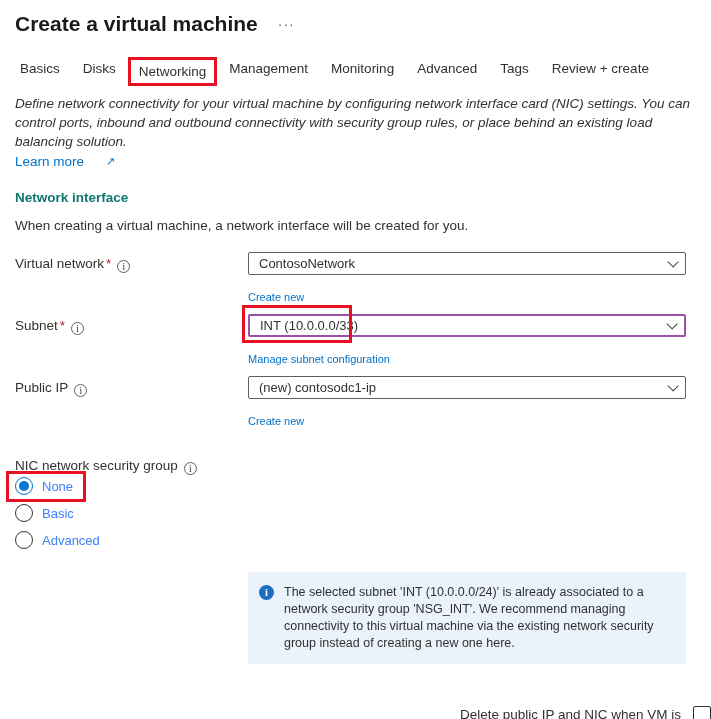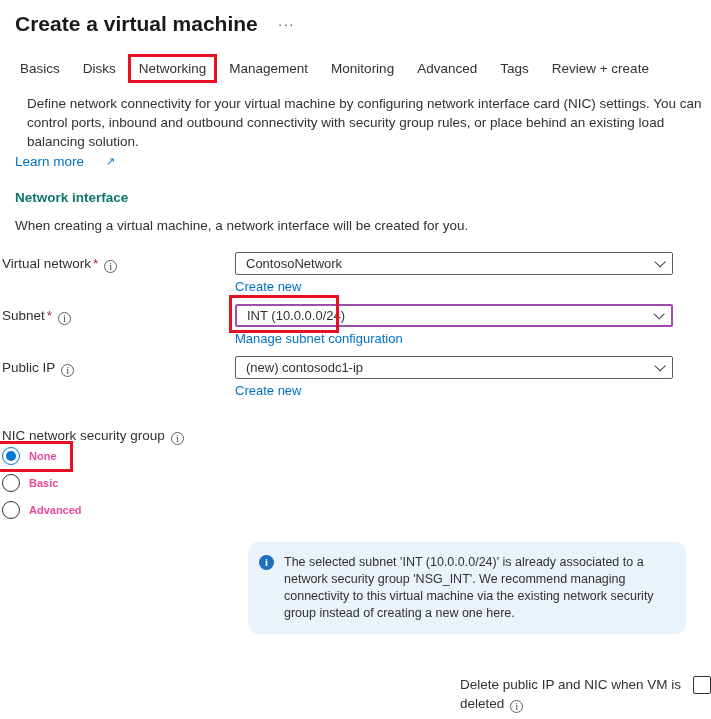--- a/index.html
+++ b/index.html
@@ -10,38 +10,38 @@
     background: #fff;
     font-family: "Liberation Sans", sans-serif;
     color: #323130;
     overflow: hidden;
   }
   
   .title-row { display:flex; align-items:center; padding:12px 0 0 15px; gap:20px; }
   .title-row h1 { font-size:21px; font-weight:700; color:#1b1a19; letter-spacing:0; }
   .more-dots { font-size:14px; color:#605e5c; letter-spacing:1px; cursor:pointer; }
   
-  .tabs { display:flex; align-items:center; margin:22px 0 0 20px; column-gap:23px; }
+  .tabs { display:flex; align-items:flex-end; margin:22px 0 0 20px; column-gap:23px; }
   .tab { font-size:13.5px; color:#323130; padding:3px 0; white-space:nowrap; cursor:pointer; }
   .tab.selected {
     border:3px solid #e81123;
     padding:4px 8px;
     margin:-7px -11px;
   }
   
-  .intro { margin:15px 15px 0 27px; width:682px; font-size:13.5px; line-height:19px; color:#323130; }
+  .intro { margin:15px 15px 0 15px; width:682px; font-size:13.5px; line-height:19px; color:#323130;font-style:italic; }
   .learn-more-row { margin:3px 0 0 15px; display:flex; align-items:center; gap:22px; }
   .link { color:#0072c9; font-size:13.5px; text-decoration:none; cursor:pointer; }
   .ext-icon { color:#0072c9; font-size:11px; line-height:11px; }
   
   .section-title { margin:21px 0 0 15px; font-size:13.5px; font-weight:700; color:#0f766e; }
   .section-sub { margin:13px 0 0 15px; font-size:13.5px; color:#323130; }
   
   .form { margin-top:19px; }
-  .row { display:flex; padding-left:2px; margin-bottom:9px; }
+  .row { display:flex; padding-left:15px; margin-bottom:9px; }
   .row-label { width:233px; padding-top:4px; font-size:13.5px; color:#323130; }
   .req { color:#a4262c; margin-left:2px; }
   .info-i {
     display:inline-block; width:13px; height:13px; margin-left:6px;
     border:1px solid #605e5c; border-radius:50%;
     font-size:9.5px; line-height:12px; text-align:center; color:#323130;
     vertical-align:-2px;
   }
   .info-i::after { content:"i"; font-family:"Liberation Serif", serif; }
   .row-control { width:438px; position:relative; }
@@ -49,42 +49,42 @@
     display:flex; align-items:center; justify-content:space-between;
     height:23px; padding:0 10px; background:#fff;
     border:1px solid #605e5c; border-radius:2px;
     font-size:13px; color:#323130; cursor:pointer;
   }
   .dropdown.dirty { border:2px solid #9b4fa8; }
   .chev {
     width:8px; height:8px; border-right:1.5px solid #484644; border-bottom:1.5px solid #484644;
     transform:rotate(45deg) translateY(-3px); flex:0 0 auto;
   }
-  .under-link { display:inline-block; margin-top:4px; font-size:13px; }
+  .under-link { display:inline-block; margin-top:16px; font-size:11px; }
   
   .ann { position:absolute; border:3px solid #e81123; pointer-events:none; z-index:3; }
   .ann-subnet { left:-6px; top:-9px; width:110px; height:38px; }
   .ann-radio { left:-9px; top:-6px; width:80px; height:31px; }
   
   .radio-group { padding-top:2px; }
   .radio-row { position:relative; display:flex; align-items:center; gap:9px; margin-bottom:9px; height:18px; }
   .radio {
     width:18px; height:18px; border-radius:50%; background:#fff;
     border:1px solid #323130; flex:0 0 auto; position:relative; cursor:pointer;
   }
   .radio.checked { border:1px solid #0078d4; }
   .radio.checked::after {
     content:""; position:absolute; left:3px; top:3px; width:10px; height:10px;
     border-radius:50%; background:#0078d4;
   }
-  .radio-label { font-size:11px; color:#ec4899;font-weight:bold; }
+  .radio-label { font-size:13px; color:#3b82f6; }
   
   .info-box {
     margin:14px 0 0 248px; width:438px;
-    background:#eaf2fb; border-radius:10px;
+    background:#eaf2fb; border-radius:0;
     display:flex; gap:10px; padding:12px 14px 12px 11px;
   }
   .info-badge {
     width:15px; height:15px; border-radius:50%; background:#1b6ec2;
     color:#fff; font-size:10.5px; line-height:15px; text-align:center;
     flex:0 0 auto; margin-top:1px; font-weight:700;
   }
   .info-badge::after { content:"i"; font-family:"Liberation Serif", serif; }
   .info-text { font-size:12.5px; line-height:17px; color:#323130; width:378px; }
   
@@ -148,21 +148,21 @@
       </div>
     </div>
 
     <div class="row">
       <div class="row-label">
         <span>Subnet</span><span class="req">*</span><span class="info-i"></span>
       </div>
       <div class="row-control">
         <div class="ann ann-subnet"></div>
         <div class="dropdown dirty">
-          <span>INT (10.0.0.0/24)</span>
+          <span>INT (10.0.0.0/33)</span>
           <span class="chev"></span>
         </div>
         <a class="link under-link">Manage subnet configuration</a>
       </div>
     </div>
 
     <div class="row">
       <div class="row-label">
         <span>Public IP</span><span class="info-i"></span>
       </div>

